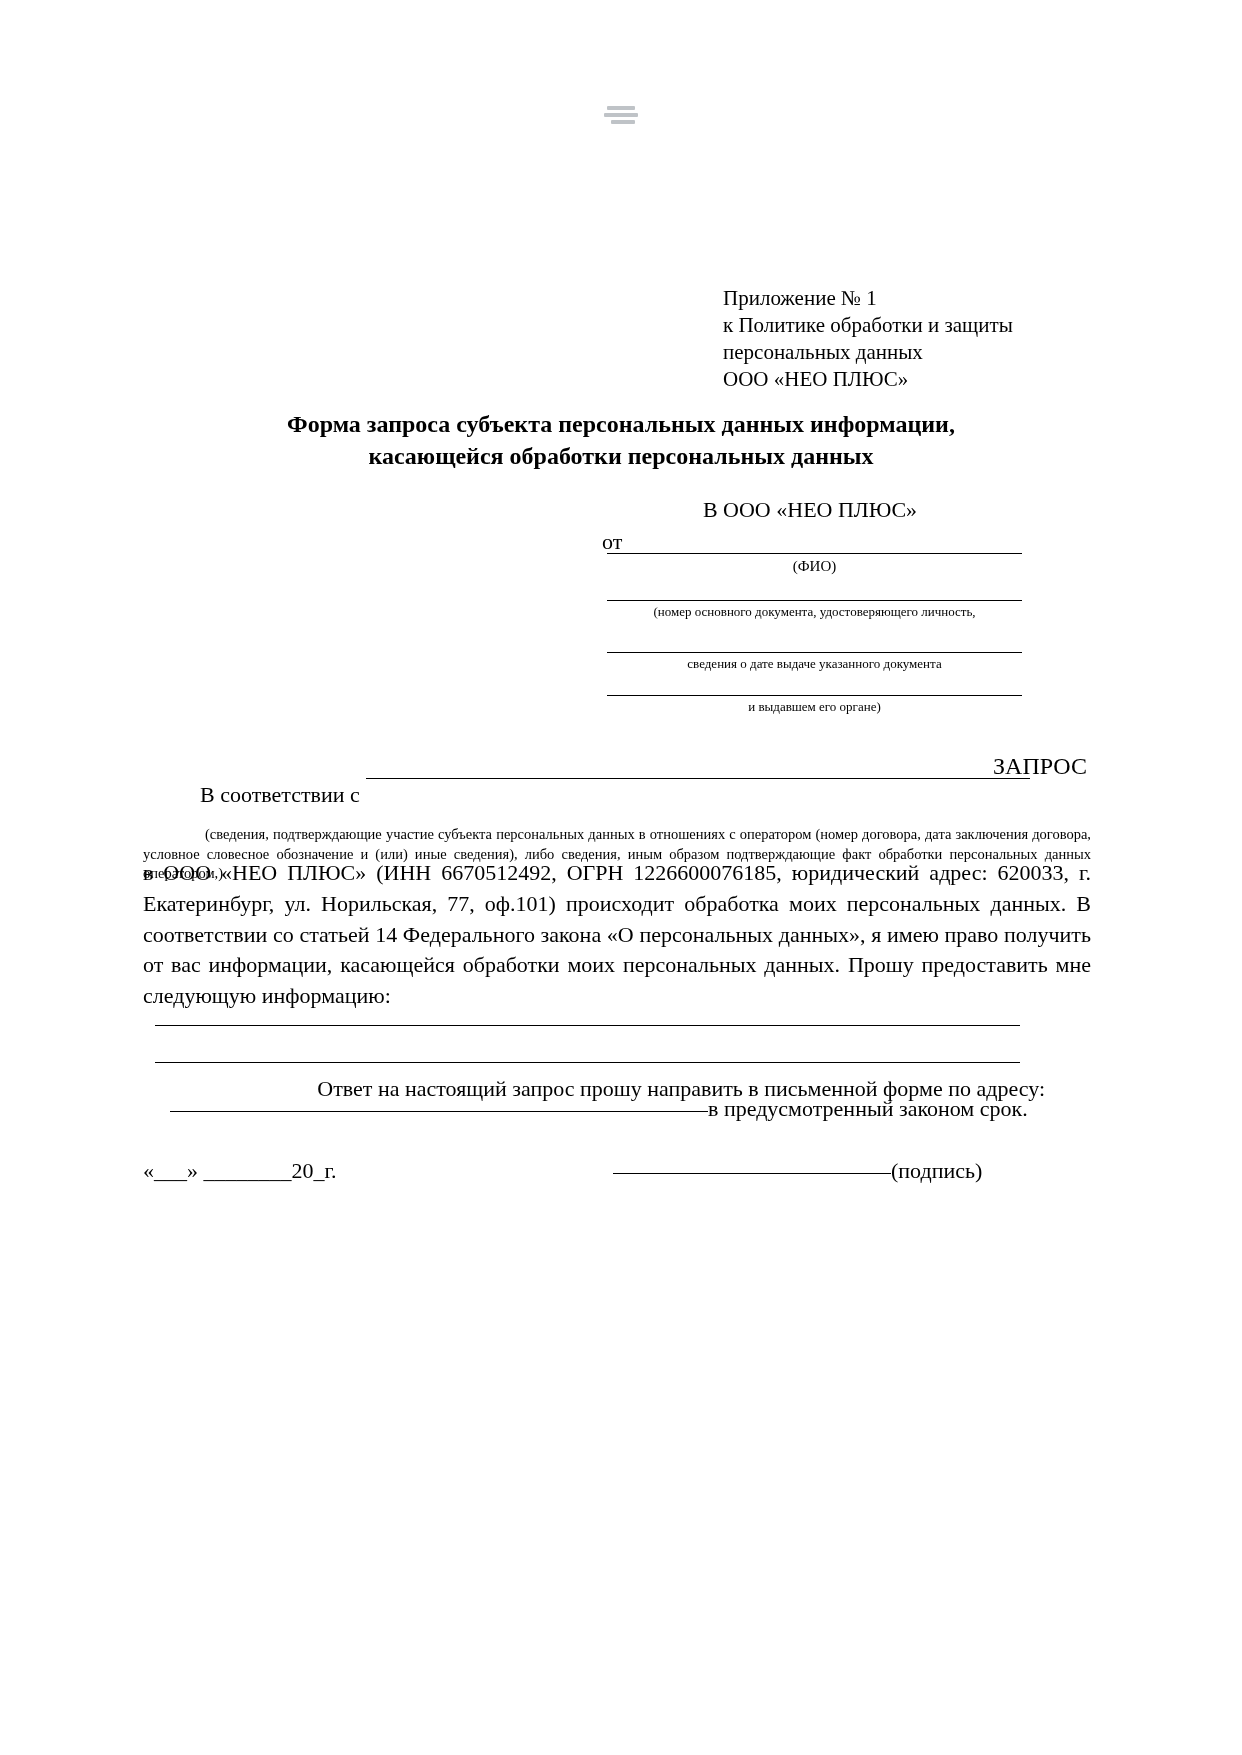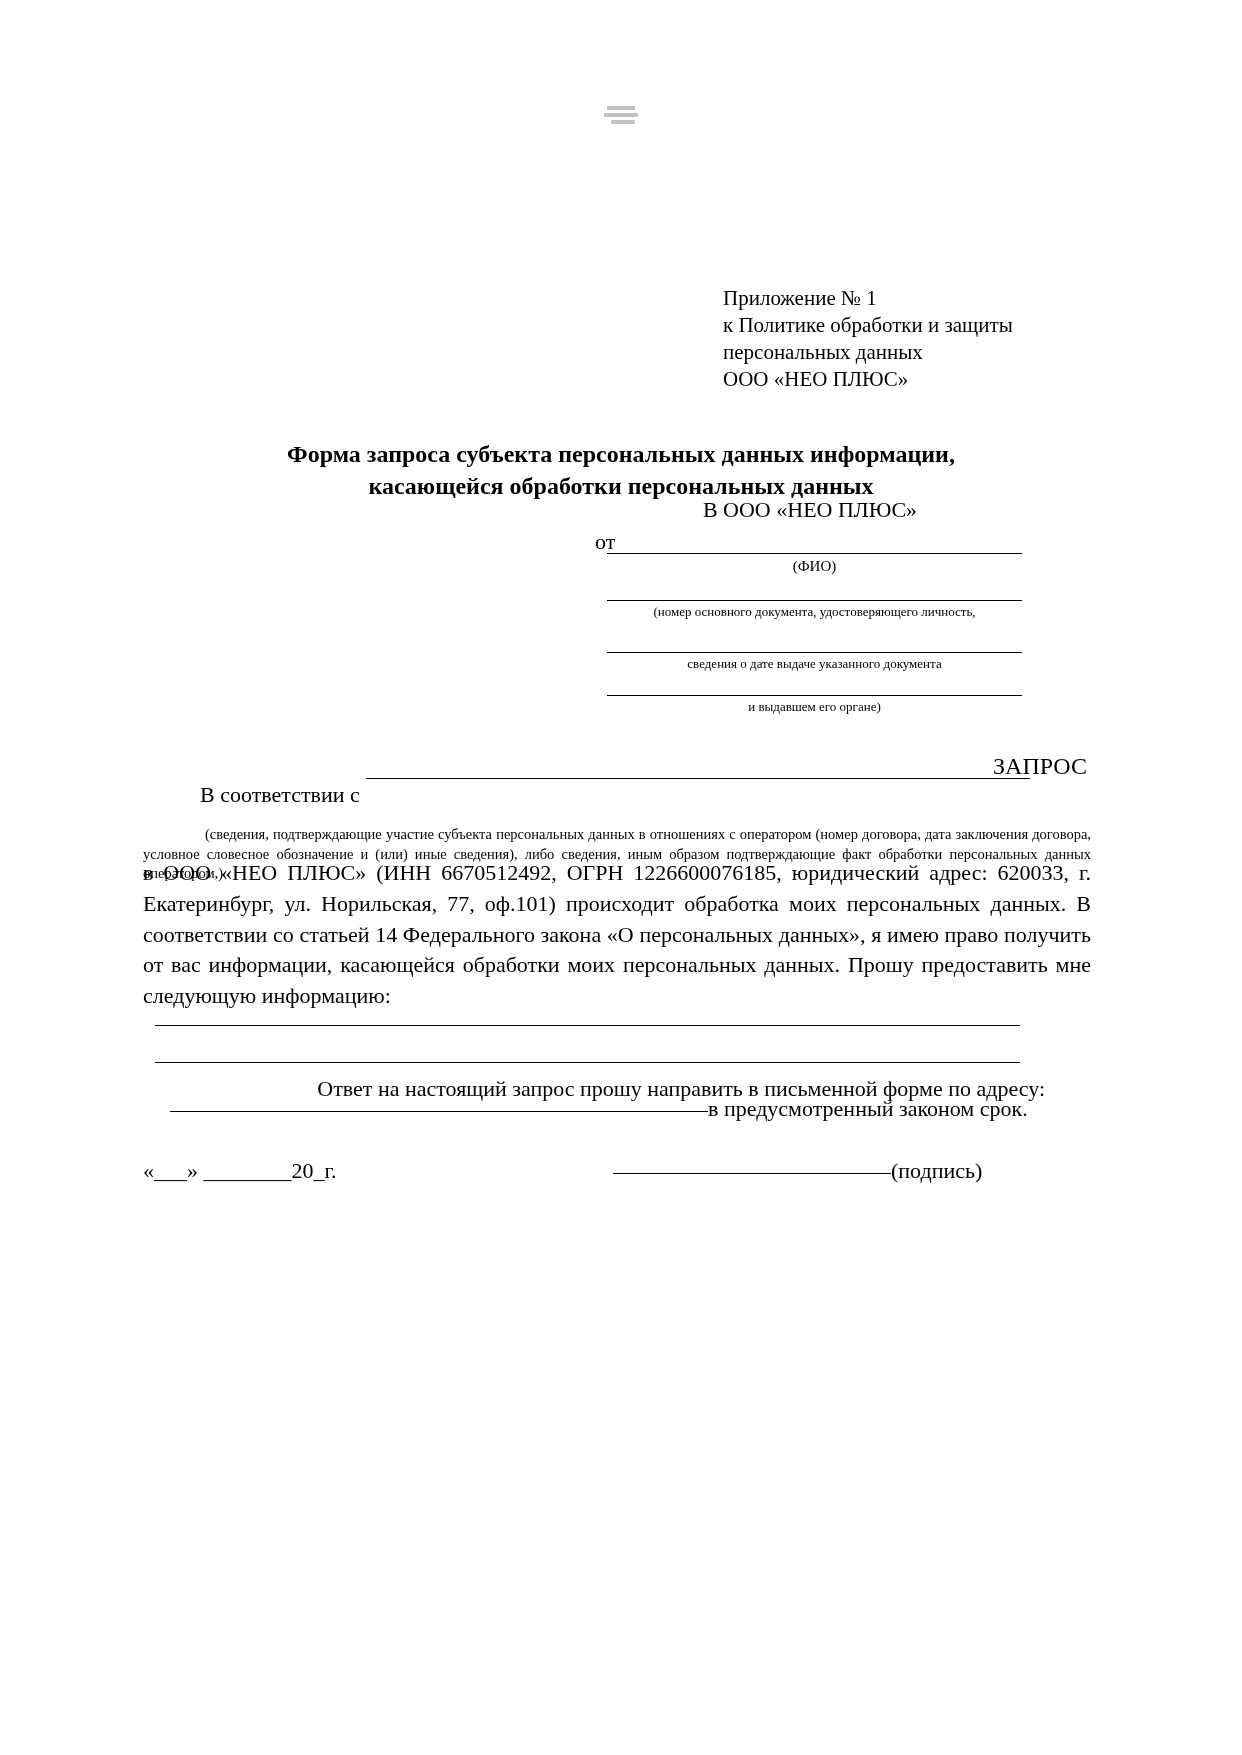--- a/index.html
+++ b/index.html
@@ -56,38 +56,38 @@
   
   .doc-title {
     position: absolute;
     top: 408px;
     left: 155px;
     width: 932px;
     text-align: center;
     font-weight: bold;
     font-size: 24px;
     line-height: 1.35;
-    margin-top: 30px;
   }
 
   
   .addressee {
     position: absolute;
     top: 497px;
     left: 595px;
     width: 430px;
     font-size: 22px;
   }
   .addressee .to-line {
     padding-left: 0;
     text-align: center;
   }
   .addressee .from-line {
     margin-top: 6px;
     font-size: 22px;
+    margin-left: 7px;
   }
 
   .field-row {
     position: absolute;
     left: 607px;
     width: 415px;
   }
   .rule {
     border-bottom: 1.6px solid #000;
     height: 0;

